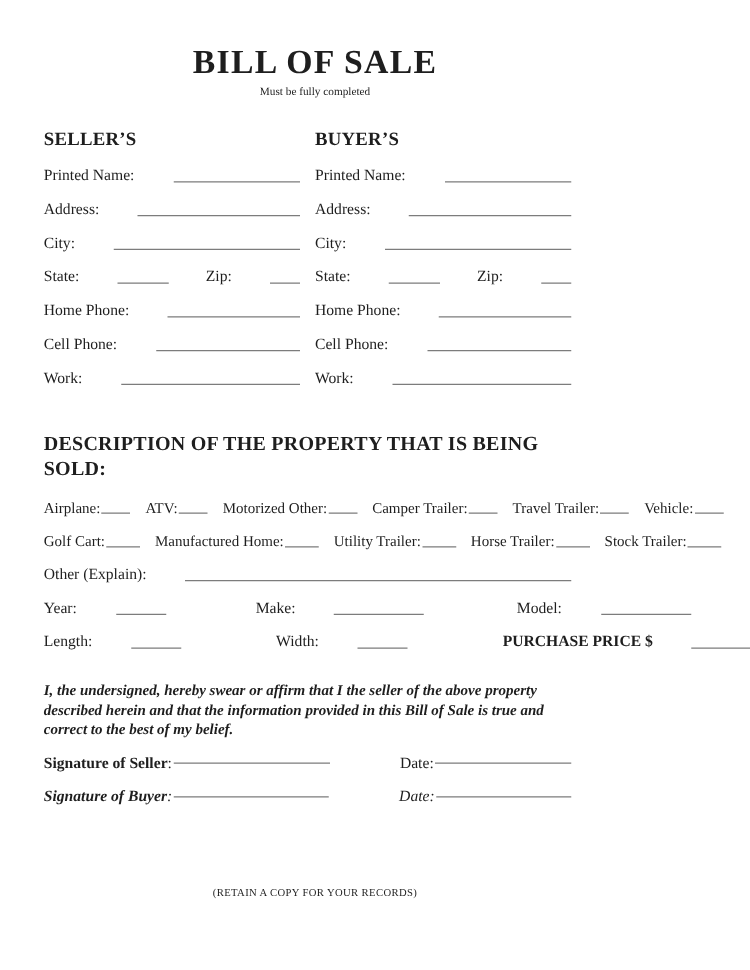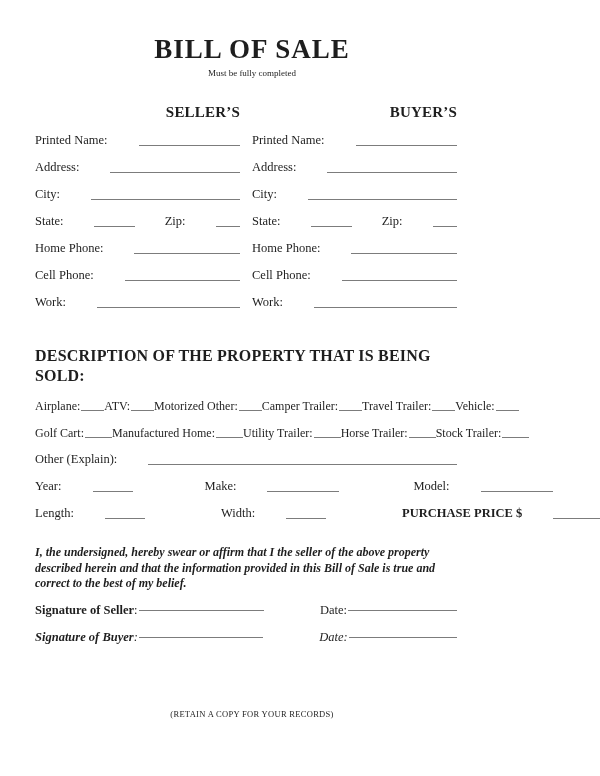--- a/index.html
+++ b/index.html
@@ -11,30 +11,30 @@
   .title{font-size:27px;font-weight:bold;letter-spacing:1px;line-height:30px;}
   .subtitle{font-size:9px;line-height:12px;margin-top:3px;}
 
   
   .frow{display:flex;align-items:flex-end;height:27px;gap:30px;}
   .lbl{white-space:pre;font-size:12.5px;line-height:15px;flex:0 0 auto;}
   .blank{border-bottom:1px solid #7c7c7c;flex:1 1 auto;margin:0 0 2px 1px;min-height:1px;font-size:11px;line-height:11px;overflow:hidden;white-space:nowrap;}
 
   
   .parties{margin-top:24px;}
-  .cols{display:flex;gap:12px;text-align:right;}
+  .cols{display:flex;gap:12px;}
   .col{flex:1 1 0;min-width:0;}
   .party-heading{font-size:15px;font-weight:bold;line-height:18px;letter-spacing:.2px;}
   .col .frow:first-of-type{height:29px;}
   .blank.state{flex:1.45 1 0;}
   .blank.zip{flex:0.85 1 0;}
 
   
   .prop-heading{margin-top:36px;font-size:16px;font-weight:bold;line-height:20px;letter-spacing:.2px;}
-  .type-row{display:flex;align-items:flex-end;height:27px;justify-content:space-between;}
+  .type-row{display:flex;align-items:flex-end;height:27px;justify-content:space-between;gap:12px;}
   .type-row:first-of-type{margin-top:6px;}
   .type-item{display:flex;align-items:flex-end;}
   .type-item .lbl{font-size:12px;line-height:14px;}
   .tick{border-bottom:1px solid #7c7c7c;width:23px;flex:none;margin:0 0 2px 1px;min-height:1px;}
   .type-row.second .tick{width:27px;}
   .gap12{width:12px;flex:none;} .gap14{width:14px;flex:none;} .gap16{width:16px;flex:none;}
   .w40{flex:0 0 40px;} .w72{flex:0 0 72px;} .w92{flex:0 0 92px;}
   .boldlbl{font-weight:bold;}
 
   

